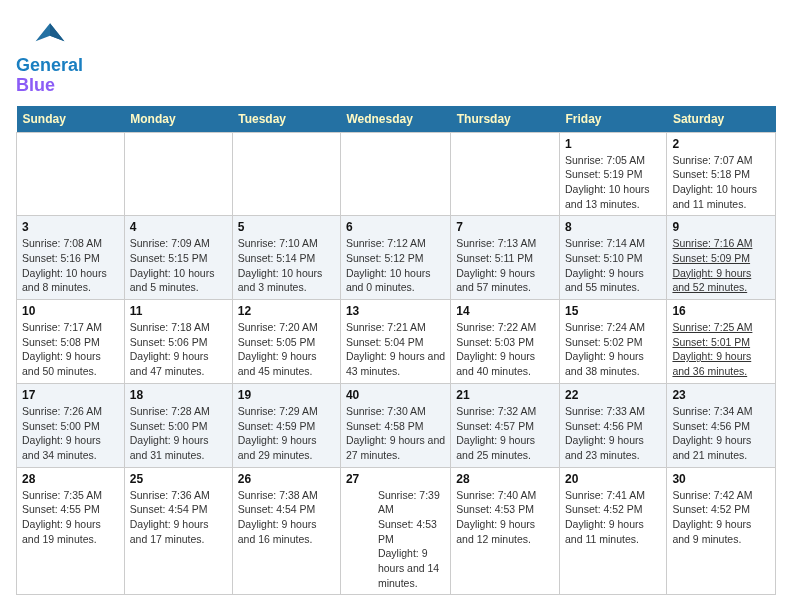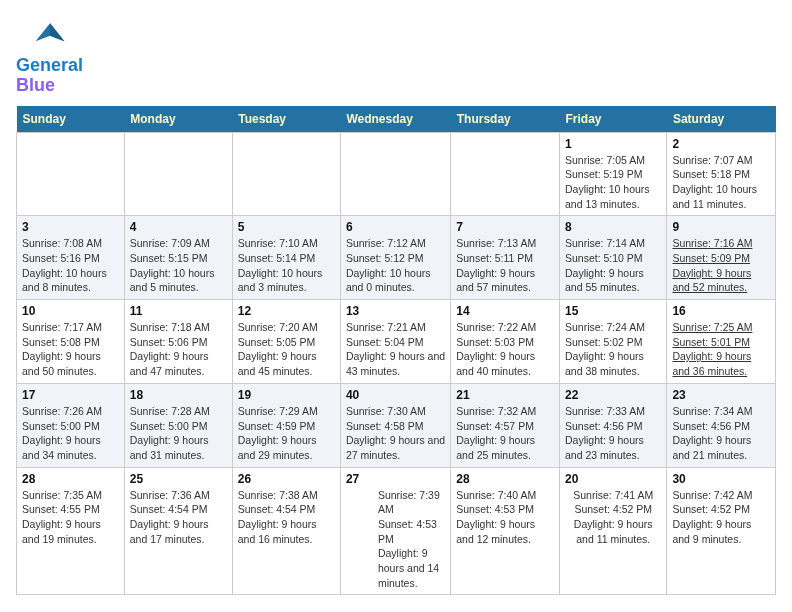--- a/index.html
+++ b/index.html
@@ -296,21 +296,21 @@
 Daylight: 9 hours and 14 minutes.</div>
         </td>
         <td>
           <div class="day-num">28</div>
           <div class="day-info" style="white-space: pre-line;">Sunrise: 7:40 AM
 Sunset: 4:53 PM
 Daylight: 9 hours and 12 minutes.</div>
         </td>
         <td>
           <div class="day-num">20</div>
-          <div class="day-info" style="white-space: pre-line; text-align: center;">Sunrise: 7:41 AM
+          <div class="day-info" style="white-space: pre-line;">Sunrise: 7:41 AM
 Sunset: 4:52 PM
 Daylight: 9 hours and 11 minutes.</div>
         </td>
         <td>
           <div class="day-num">30</div>
           <div class="day-info" style="white-space: pre-line;">Sunrise: 7:42 AM
 Sunset: 4:52 PM
 Daylight: 9 hours and 9 minutes.</div>
         </td>
       </tr>

